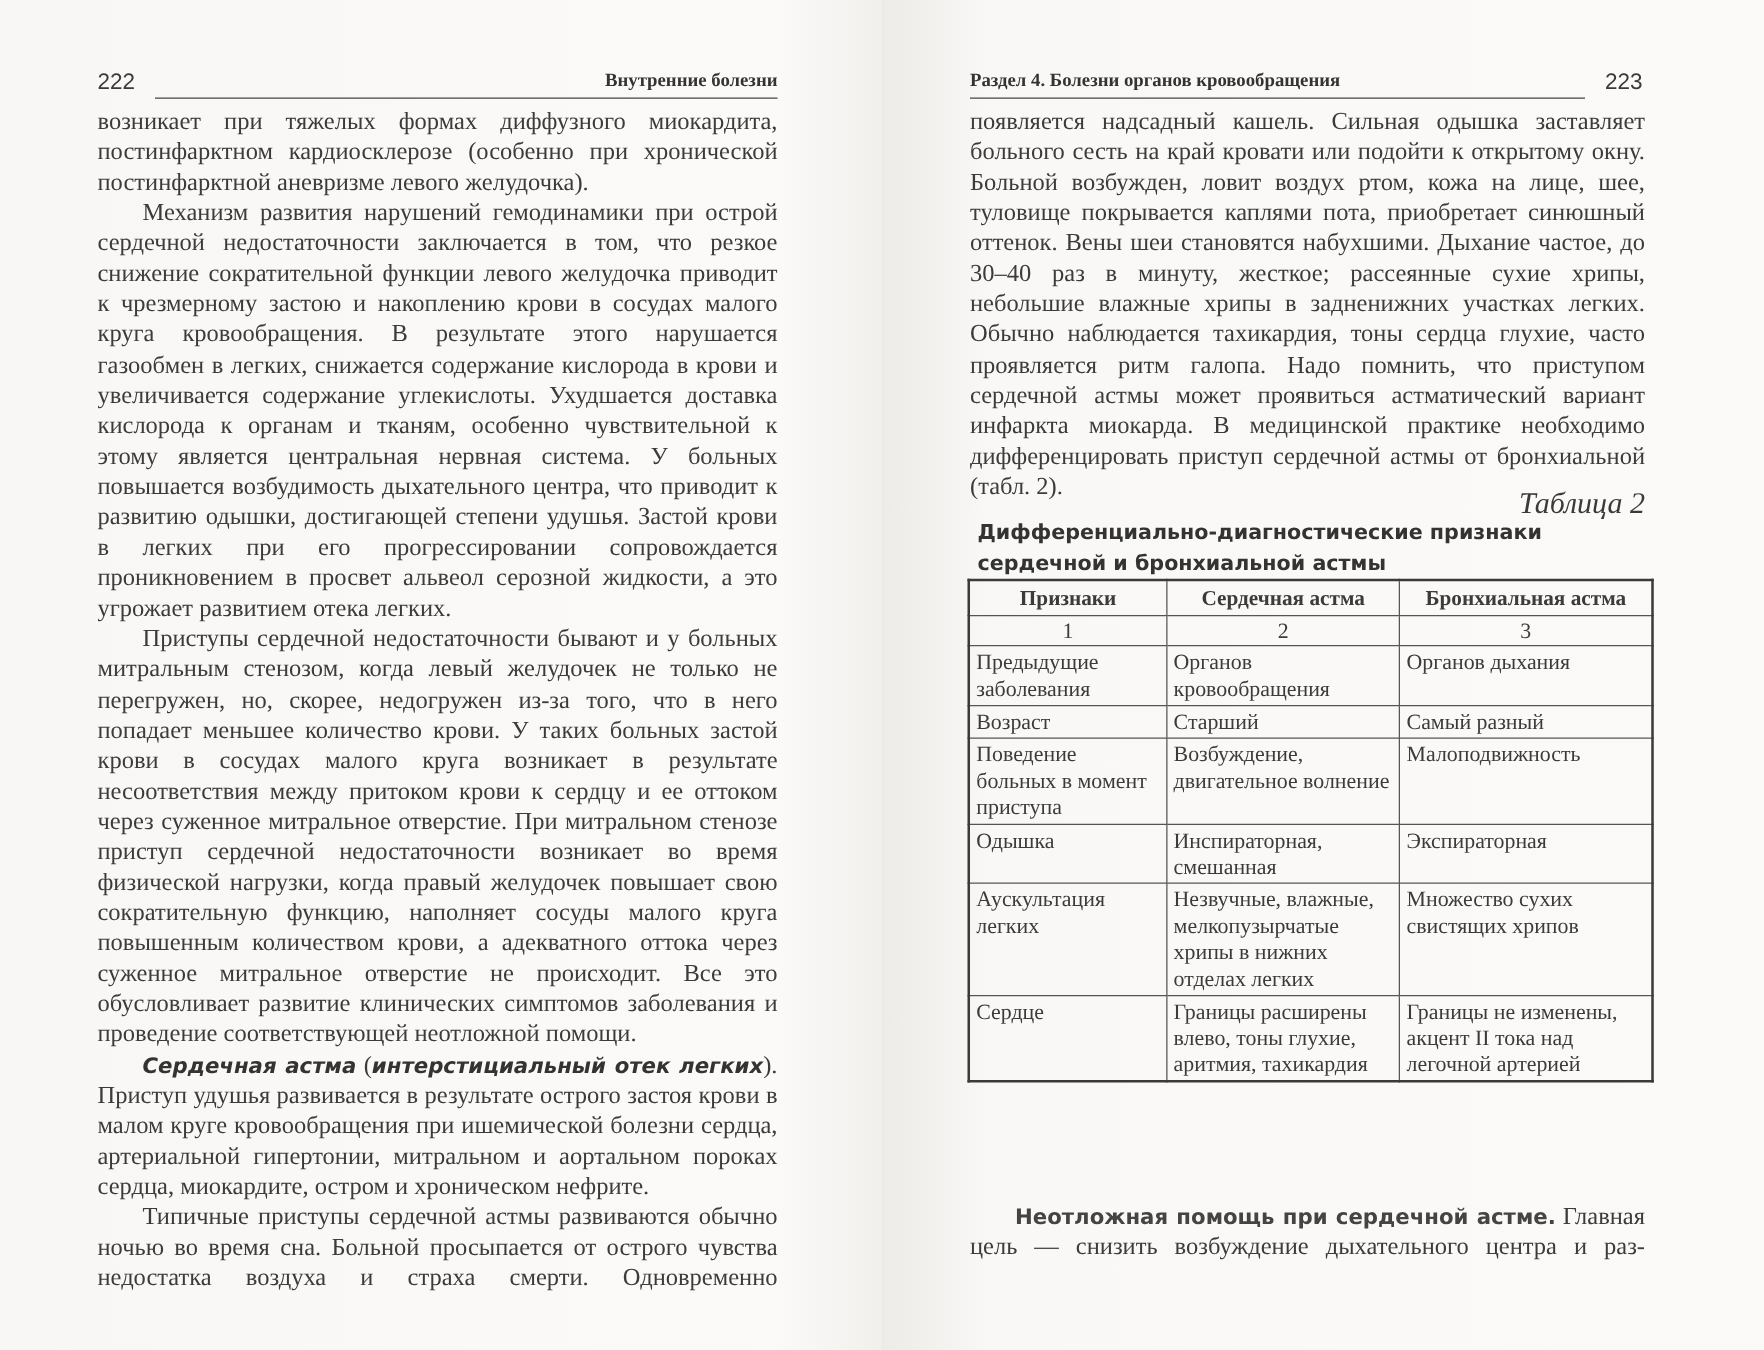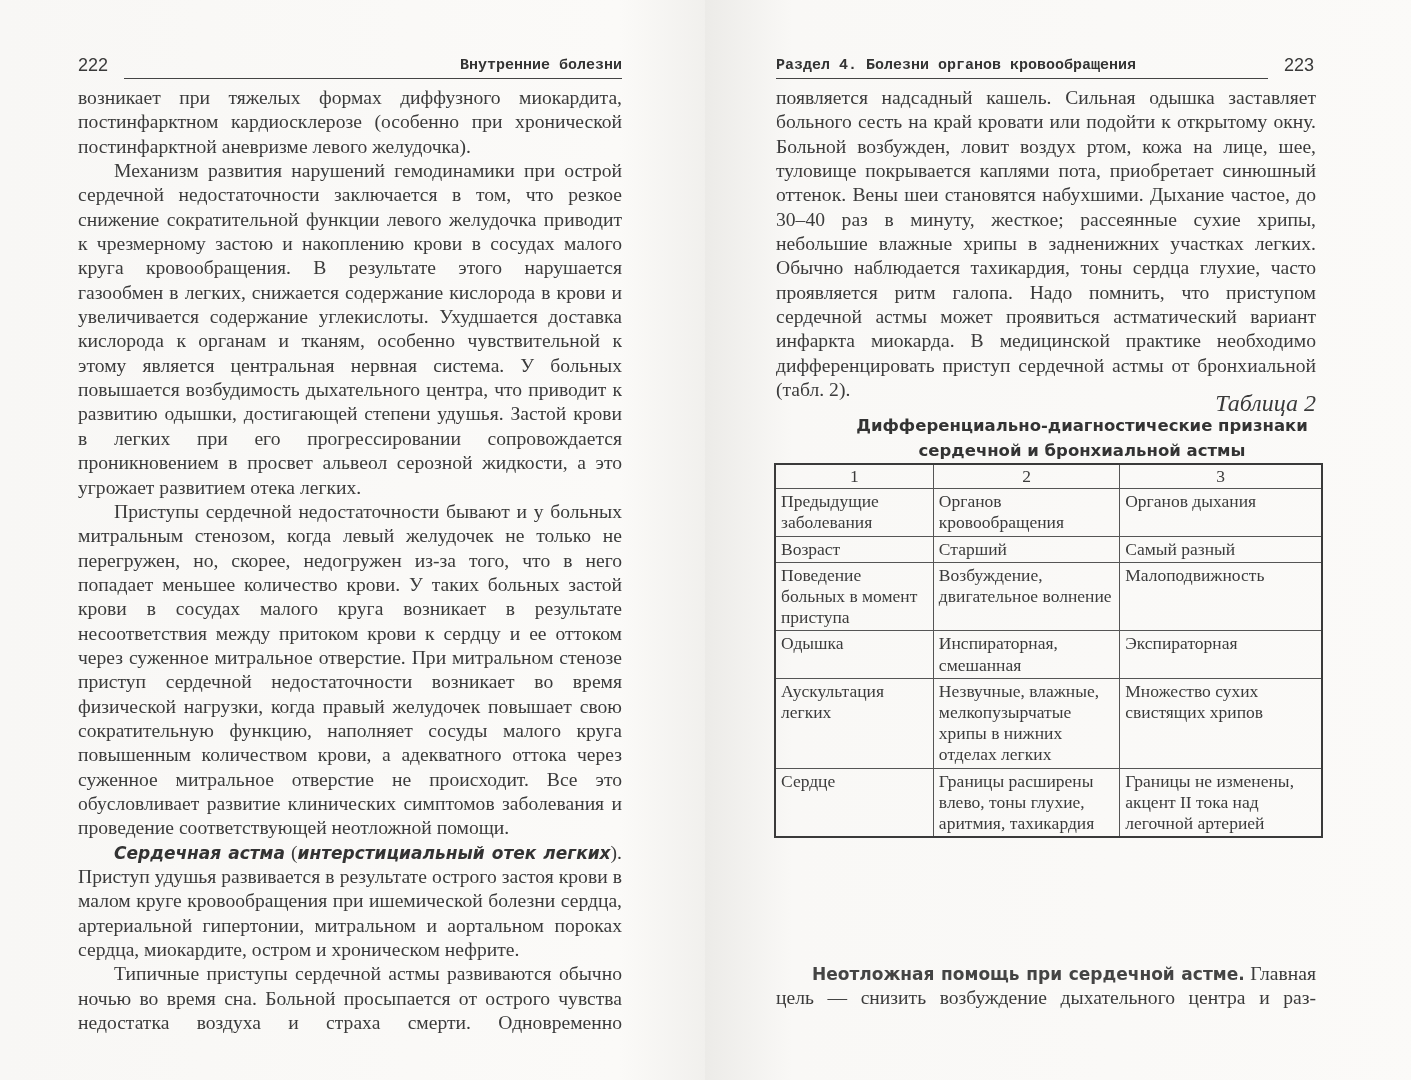--- a/index.html
+++ b/index.html
@@ -10,21 +10,21 @@
     color: #3a3a3a;
     position: relative;
   }
   .page { position: absolute; top: 0; height: 1080px; background: #f9f8f6; padding-left: 24px; }
   .page-left { left: 0; width: 705px; background: linear-gradient(to right, #f8f7f5 0%, #fbfaf8 85%, #eeedea 100%); }
   .page-right { left: 705px; width: 706px; background: linear-gradient(to right, #ecebe8 0%, #f9f8f6 12%, #fbfaf8 100%); }
 
   .running-head {
     position: absolute; top: 50px; height: 28px;
     border-bottom: 1.5px solid #444;
-    font-family: Liberation Mono, monospace;
+    font-family: Liberation Serif, serif;
   }
   .rh-title { font-weight: bold; font-size: 15px; color: #333; position: absolute; bottom: 4px; }
   .page-num {
     position: absolute; top: 55px;
     font-family: "Liberation Sans", "DejaVu Sans", sans-serif;
     font-size: 18px; color: #3a3a3a;
   }
 
   .body-text {
     position: absolute;
@@ -40,22 +40,21 @@
   .run-head-sans {
     font-family: "DejaVu Sans", "Liberation Sans", sans-serif;
     font-weight: bold; font-size: 17px; color: #444;
   }
 
   .table-label {
     position: absolute; right: 95px; top: 390px;
     font-style: italic; font-size: 24px; color: #3a3a3a;
   }
   .table-caption {
-    position: absolute; left: 812px; width: 540px; top: 413px;
-    text-align: center;
+    position: absolute; left: 782px; width: 540px; top: 413px;
     font-family: "DejaVu Sans", "Liberation Sans", sans-serif;
     font-weight: bold; font-size: 16.5px; line-height: 25px; color: #333;
   }
 
   table.diff {
     position: absolute; left: 774px; top: 463px; width: 549px;
     border-collapse: collapse;
     font-family: "Liberation Serif", "DejaVu Serif", serif;
     font-size: 17.5px; line-height: 21.2px; color: #3b3b3b;
     border: 2px solid #3a3a3a;
@@ -107,20 +106,25 @@
 </div>
 
 <table class="diff">
   <colgroup>
       <col class="c1">
       <col class="c2">
       <col class="c3">
     </colgroup>
   <thead>
     <tr>
+      <th>Признаки</th>
+      <th>Сердечная астма</th>
+      <th>Бронхиальная астма</th>
+    </tr>
+    <tr>
       <td class="num">1</td>
       <td class="num">2</td>
       <td class="num">3</td>
     </tr>
   </thead>
   <tbody>
     <tr>
       <td>Предыдущие заболевания</td>
       <td>Органов кровообращения</td>
       <td>Органов дыхания</td>

